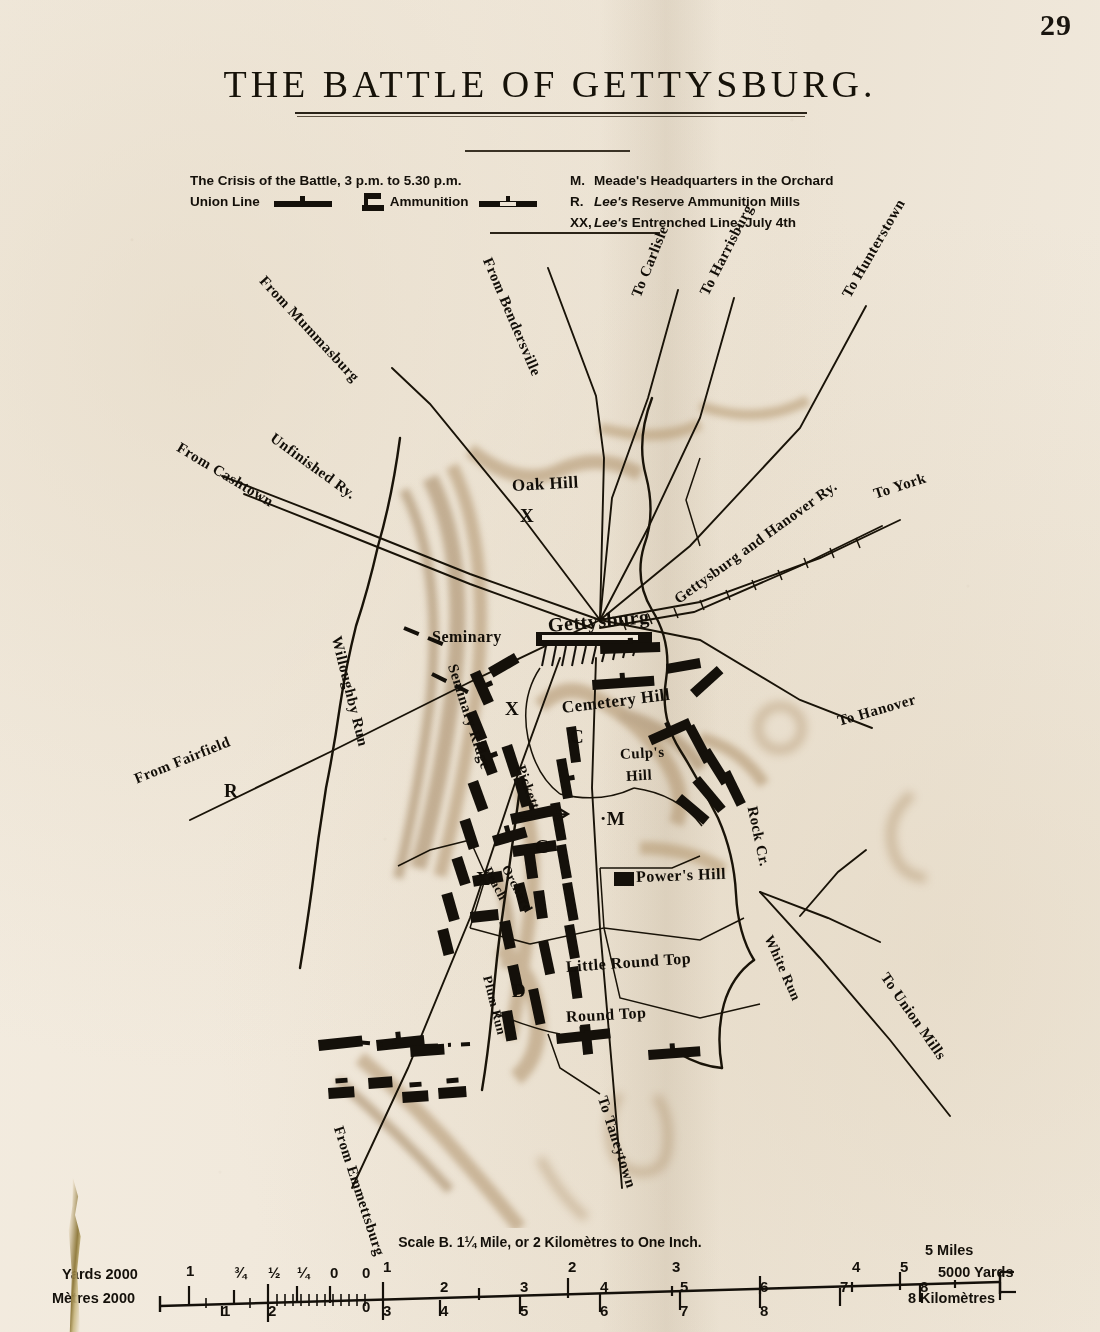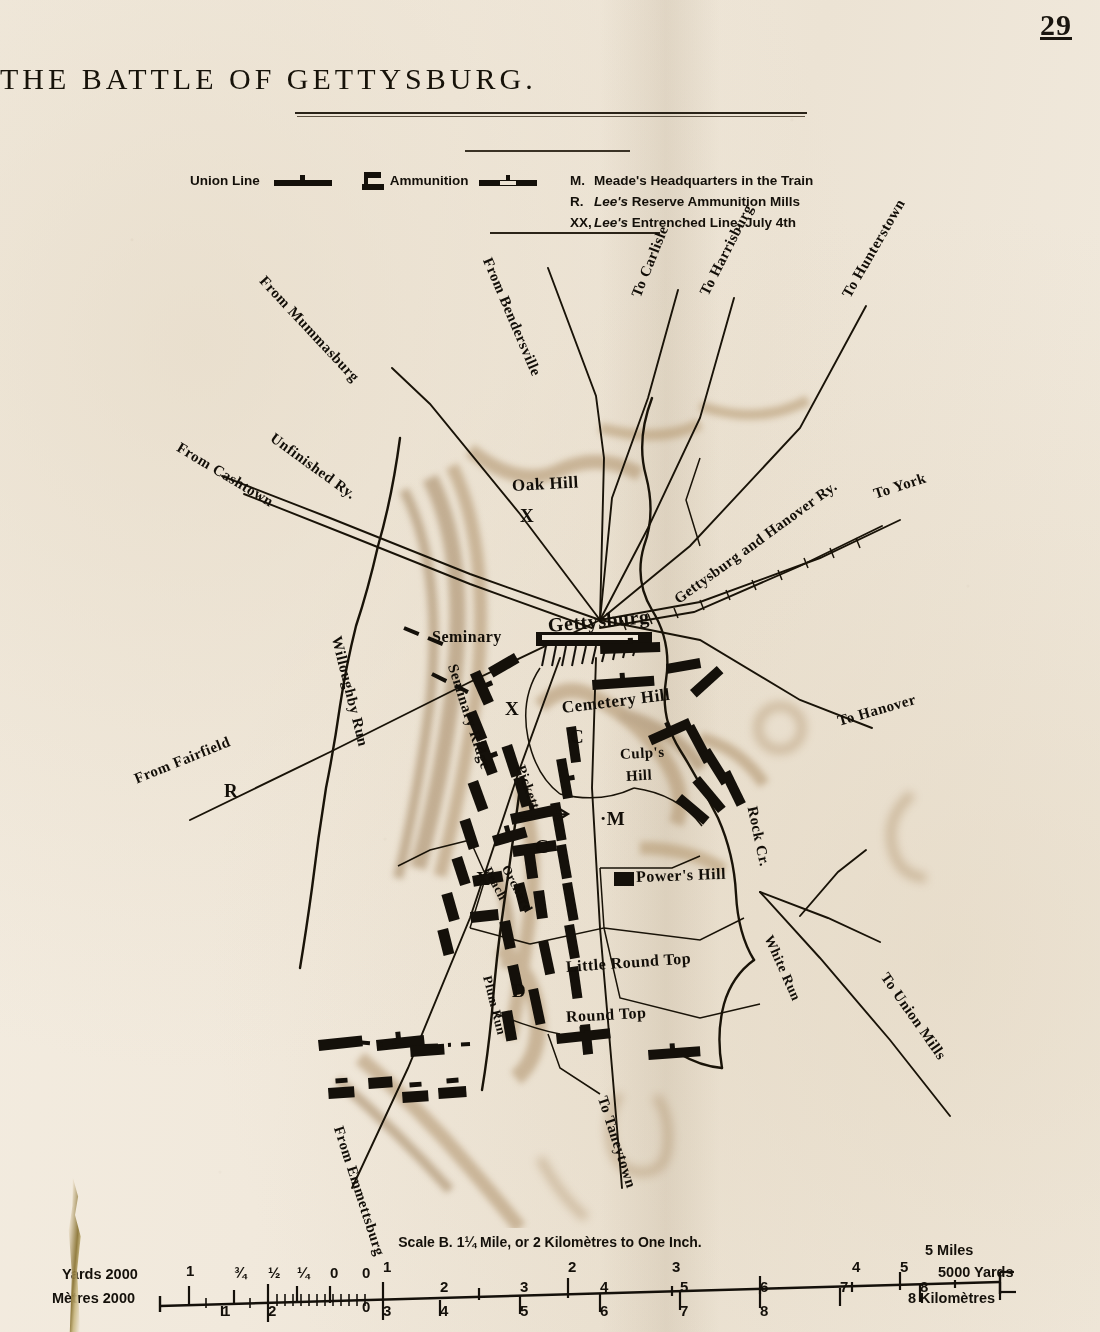--- a/index.html
+++ b/index.html
@@ -18,23 +18,23 @@
   .grain{position:absolute;inset:0;pointer-events:none;opacity:.5;
     background-image:
       radial-gradient(circle at 12% 18%, rgba(140,118,86,.10) 0 1px, transparent 2px),
       radial-gradient(circle at 72% 9%, rgba(140,118,86,.08) 0 1px, transparent 2px),
       radial-gradient(circle at 35% 63%, rgba(140,118,86,.07) 0 1px, transparent 2px),
       radial-gradient(circle at 88% 44%, rgba(140,118,86,.08) 0 1px, transparent 2px),
       radial-gradient(circle at 20% 88%, rgba(140,118,86,.07) 0 1px, transparent 2px);}
 
   
   .pageno{position:absolute;right:28px;top:8px;font-family:"Liberation Serif",serif;
-    font-weight:bold;font-size:30px;color:#19150f;letter-spacing:1px;text-decoration:underline;}
-  .title{position:absolute;top:62px;left:0;right:0;text-align:left;
-    font-family:"Liberation Serif",serif;font-size:30px;letter-spacing:4px;color:#161209;}
+    font-weight:bold;font-size:30px;color:#19150f;letter-spacing:1px;}
+  .title{position:absolute;top:62px;left:0;right:0;text-align:center;
+    font-family:"Liberation Serif",serif;font-size:38px;letter-spacing:4px;color:#161209;}
   .title-rule{position:absolute;top:112px;left:295px;width:512px;height:0;
     border-top:2px solid #2a2318;}
   .title-rule:after{content:"";position:absolute;left:2px;right:2px;top:2px;border-top:1px solid #5d5242;}
   .subtitle{position:absolute;top:124px;left:0;right:0;text-align:center;
     font-family:"Liberation Sans",sans-serif;font-weight:bold;font-size:15px;letter-spacing:2px;color:#191409;}
   .sub-rule{position:absolute;top:150px;left:465px;width:165px;height:0;border-top:2px solid #3a3225;}
 
   
   .legend{position:absolute;left:190px;top:170px;width:700px;
     font-family:"Liberation Sans",sans-serif;font-size:13.5px;font-weight:bold;color:#14100a;}
@@ -88,20 +88,23 @@
   <div class="grain"></div>
 
   <div class="pageno">29</div>
 
   <div class="title">THE BATTLE OF GETTYSBURG.</div>
   <div class="title-rule"></div>
   <div class="sub-rule"></div>
 
   <div class="legend">
     <div class="lg-left">
+      <div class="lg-row">
+        <span>The Crisis of the Battle, 3 p.m. to 5.30 p.m.</span>
+      </div>
       <div class="lg-row">
         <span>Union Line</span>
         <span class="sym sym-union">
           <span class="bar"></span>
             <span class="stem"></span>
         </span>
         <span class="sym sym-flag">
           <span class="pole"></span>
             <span class="flagtop"></span>
             <span class="base"></span>
@@ -113,21 +116,21 @@
             <span class="b2"></span>
             <span class="stem"></span>
         </span>
       </div>
       <div class="devil-rule"></div>
     </div>
 
     <div class="lg-right">
       <div class="lg-row">
         <span class="lg-key">M.</span>
-        <span>Meade's Headquarters in the Train</span>
+        <span>Meade's Headquarters in the Orchard</span>
       </div>
       <div class="lg-row">
         <span class="lg-key">R.</span>
         <span class="lg-ital">Lee's</span>
         <span>&nbsp;</span>
         <span>Reserve Ammunition Mills</span>
       </div>
       <div class="lg-row">
         <span class="lg-key">XX,</span>
         <span class="lg-ital">Lee's</span>

